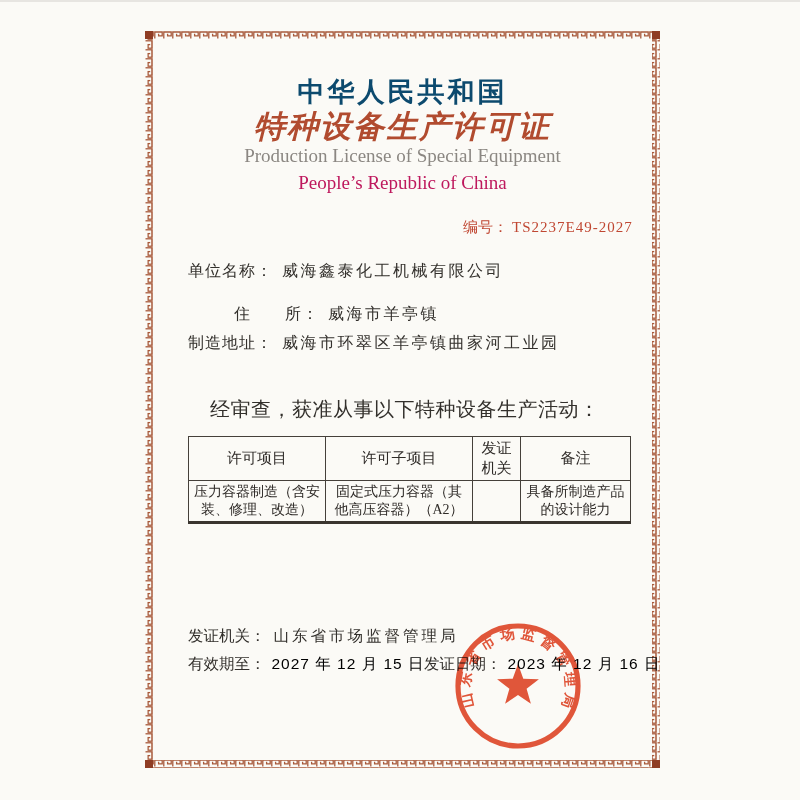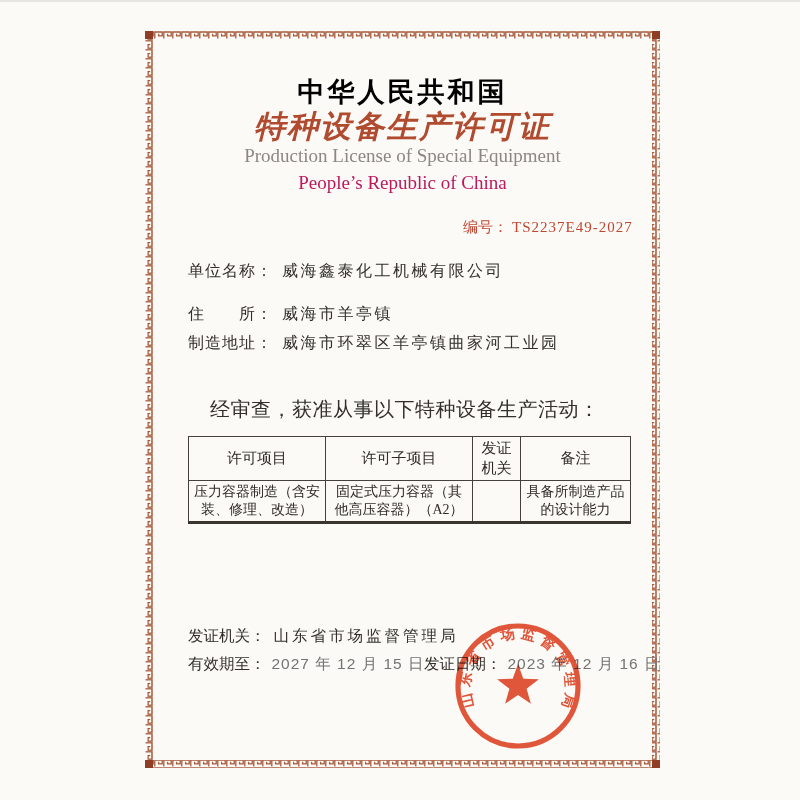--- a/index.html
+++ b/index.html
@@ -8,56 +8,56 @@
     background:#fbfaf6;overflow:hidden;
     font-family:"Liberation Serif",serif;
     color:#33302c;
   }
   .top-edge{position:absolute;left:0;top:0;width:800px;height:2px;background:#e7e5e1;}
   .frame-svg{position:absolute;left:145px;top:31px;}
   .abs{position:absolute;}
   
   .cn-title1{left:145px;top:74px;width:515px;text-align:center;
     font-family:"Liberation Sans",sans-serif;font-weight:700;
-    font-size:27px;letter-spacing:3px;color:#000000;}
+    font-size:27px;letter-spacing:3px;color:#0c4a6e;}
   .cn-title2{left:145px;top:106px;width:515px;text-align:center;
     font-family:"Liberation Sans",sans-serif;font-weight:700;
     font-size:31px;letter-spacing:2px;color:#b14b2f;font-style:italic;}
   .en-title1{left:145px;top:145px;width:515px;text-align:center;
     font-size:19px;color:#8b8782;}
   .en-title2{left:145px;top:172px;width:515px;text-align:center;
     font-size:19px;color:#be185d;}
   
   .serial{left:463px;top:218px;font-size:15px;color:#c04732;white-space:nowrap;}
   .serial .val{letter-spacing:1px;margin-left:4px;}
   
   .field{left:188px;font-size:16px;white-space:nowrap;}
   .field .lbl{letter-spacing:1px;}
   .field .val{margin-left:9px;letter-spacing:2.5px;}
-  .f1{top:261px;} .f2{top:304px;} .f3{top:333px;}
+  .f1{top:261px;} .f2{top:304px;margin-left:46px;} .f3{top:333px;}
   
   .intro{left:210px;top:396px;font-size:20px;letter-spacing:0.5px;}
   table.lic{
     position:absolute;left:188px;top:436px;width:442px;
     border-collapse:collapse;table-layout:fixed;
     border:1.4px solid #45403a;border-bottom:3px solid #3a352f;
   }
   table.lic th,table.lic td{
     border:1.4px solid #45403a;text-align:center;vertical-align:middle;
     font-weight:normal;color:#2f2b28;padding:2px 4px;line-height:1.3;
   }
   table.lic th{font-size:15px;height:33px;}
   table.lic td{font-size:14px;height:32px;}
   .c1{width:137px;} .c2{width:147px;} .c3{width:48px;} .c4{width:110px;}
   
   .authority{left:188px;top:626px;font-size:15.5px;white-space:nowrap;}
   .authority .val{margin-left:8px;letter-spacing:3px;}
   .valid{left:188px;top:654px;font-size:15.5px;white-space:nowrap;}
   .issue{left:424px;top:654px;font-size:15.5px;white-space:nowrap;z-index:1;}
-  .date-val{font-family:"Liberation Sans",sans-serif;margin-left:6px;letter-spacing:1px;color:#737373;}
+  .date-val{font-family:"Liberation Sans",sans-serif;margin-left:6px;letter-spacing:1px;color:#000000;}
   
   .stamp{position:absolute;left:449px;top:617px;width:138px;height:138px;
     mix-blend-mode:multiply;opacity:0.92;z-index:2;}
 </style>
 </head>
 <body>
 
 <div class="page">
   <div class="top-edge"></div>
 

